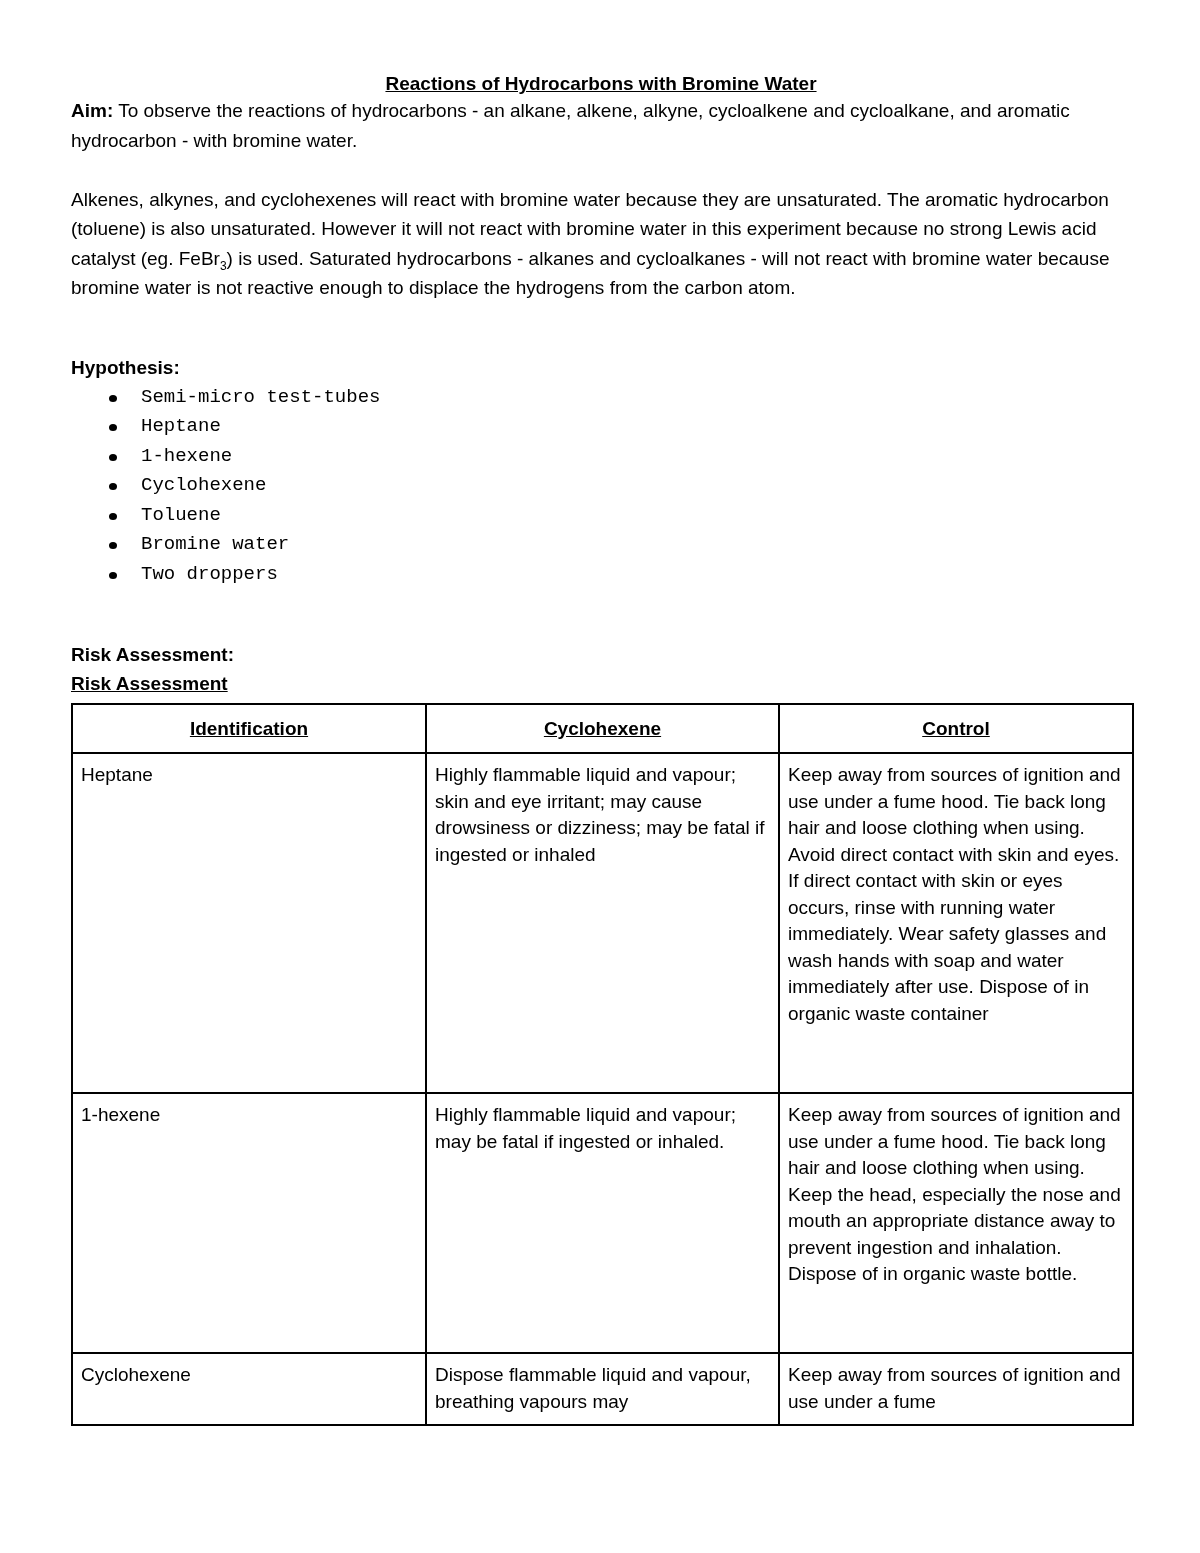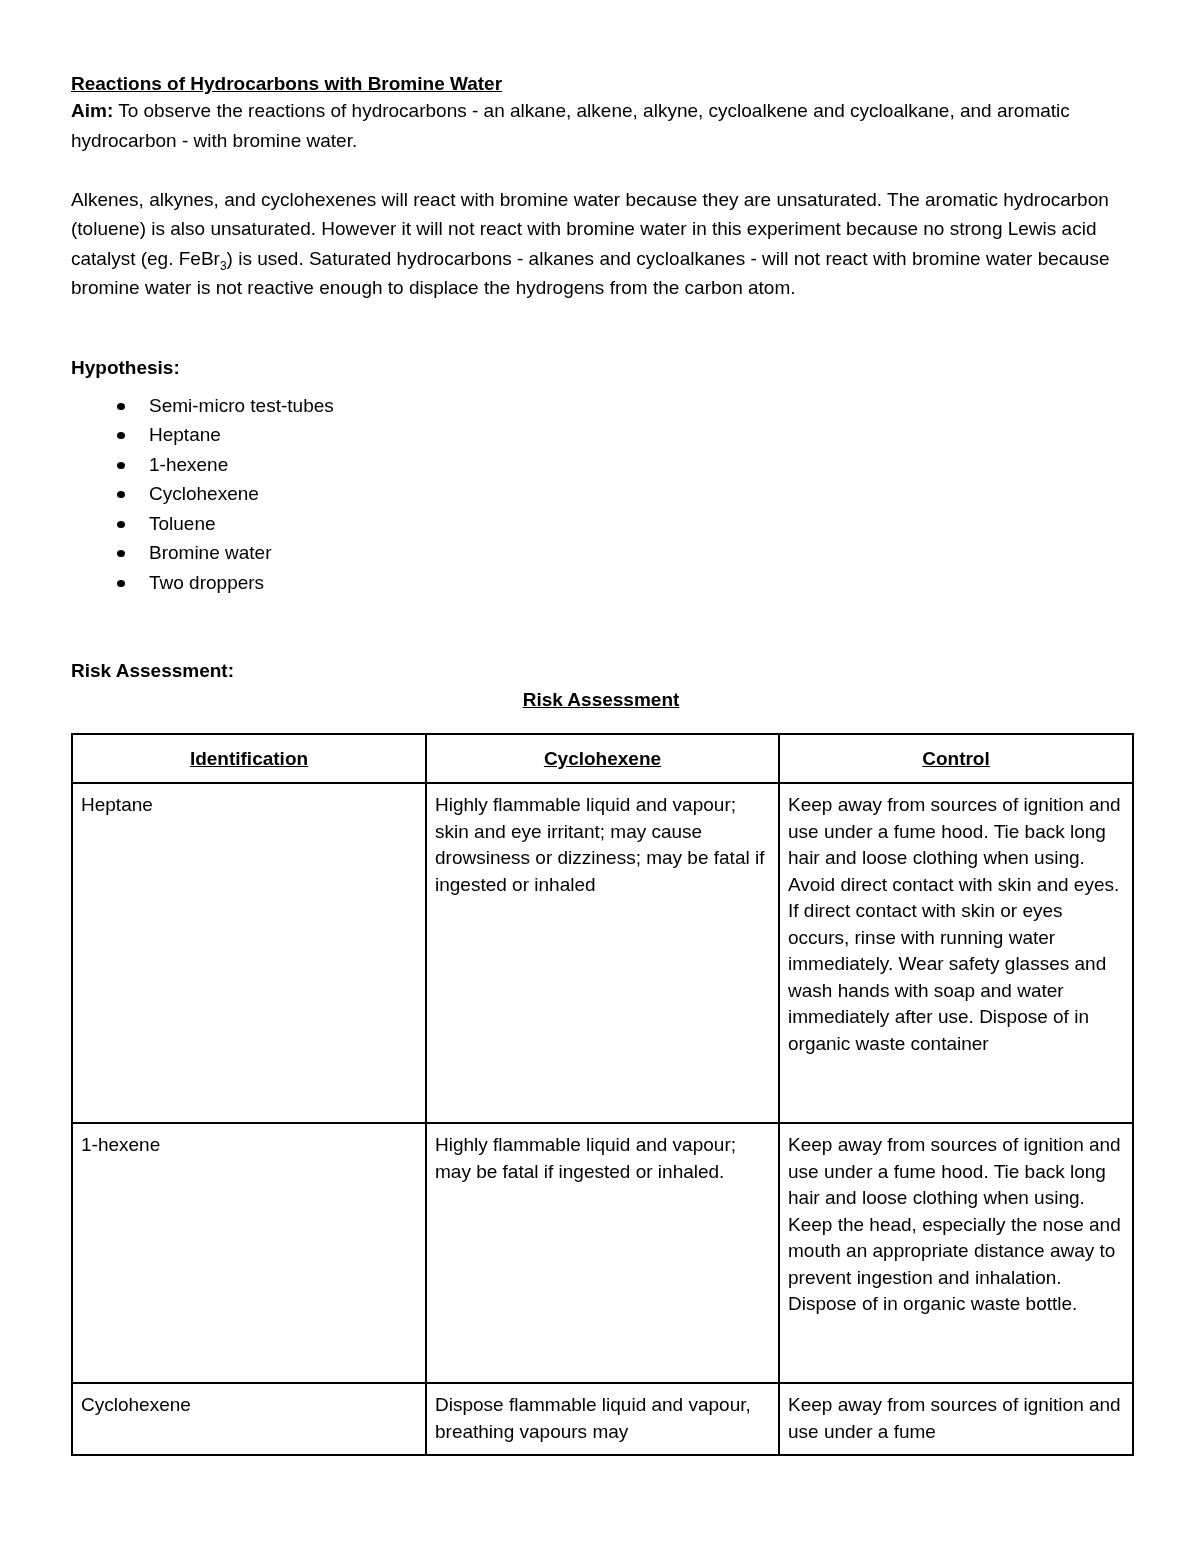--- a/index.html
+++ b/index.html
@@ -1,27 +1,27 @@
 <!DOCTYPE html>
 <html><head>
 <meta charset="utf-8">
 <style>
   html, body { margin: 0; padding: 0; background: #ffffff; }
   body { width: 1200px; height: 1553px; position: relative; overflow: hidden;
          font-family: "Liberation Sans", sans-serif; color: #000; }
   .page { position: absolute; left: 71px; top: 72px; width: 1060px; }
-  .title { text-align: left; font-weight: bold; text-decoration: underline; font-size: 19px; line-height: 24px; margin: 0; }
+  .title { text-align: center; font-weight: bold; text-decoration: underline; font-size: 19px; line-height: 24px; margin: 0; }
   p { margin: 0; font-size: 19px; line-height: 29.5px; }
   .lbl { font-weight: bold; margin-top: 21px; }
   .gap { height: 29.5px; }
-  ul.mat { list-style: none; margin: 8px; padding: 0; }
+  ul.mat { list-style: none; margin: 0; padding: 0; font-family: Liberation Mono, monospace; }
   ul.mat li { font-size: 19px; line-height: 29.5px; position: relative; padding-left: 70px; }
   ul.mat li .bullet { position: absolute; left: 38px; top: 12px; width: 8px; height: 7px; border-radius: 50%; background: #000; }
-  .tcap { text-align: center; font-weight: bold; text-decoration: underline; font-size: 19px; line-height: 29px; margin: 0; }
-  table { border-collapse: collapse; width: 1061px; table-layout: fixed; margin-top: 19px; }
+  .tcap { text-align: left; font-weight: bold; text-decoration: underline; font-size: 19px; line-height: 29px; margin: 0; }
+  table { border-collapse: collapse; width: 1061px; table-layout: fixed; margin-top: 5px; }
   th, td { border: 2px solid #000; vertical-align: top; font-size: 19px; line-height: 26.5px; padding: 8px 8px 8px 8px; text-align: left; }
   th { text-align: center; text-decoration: underline; font-weight: bold; padding: 11px 8px 10px; line-height: 26px; }
   tr.r1 td { height: 322px; }
   tr.r2 td { height: 242px; }
   tr.r3 td { height: 58px; padding-bottom: 4px; }
   sub { font-size: 12px; line-height: 0; }
 </style>
 </head>
 <body>
 

